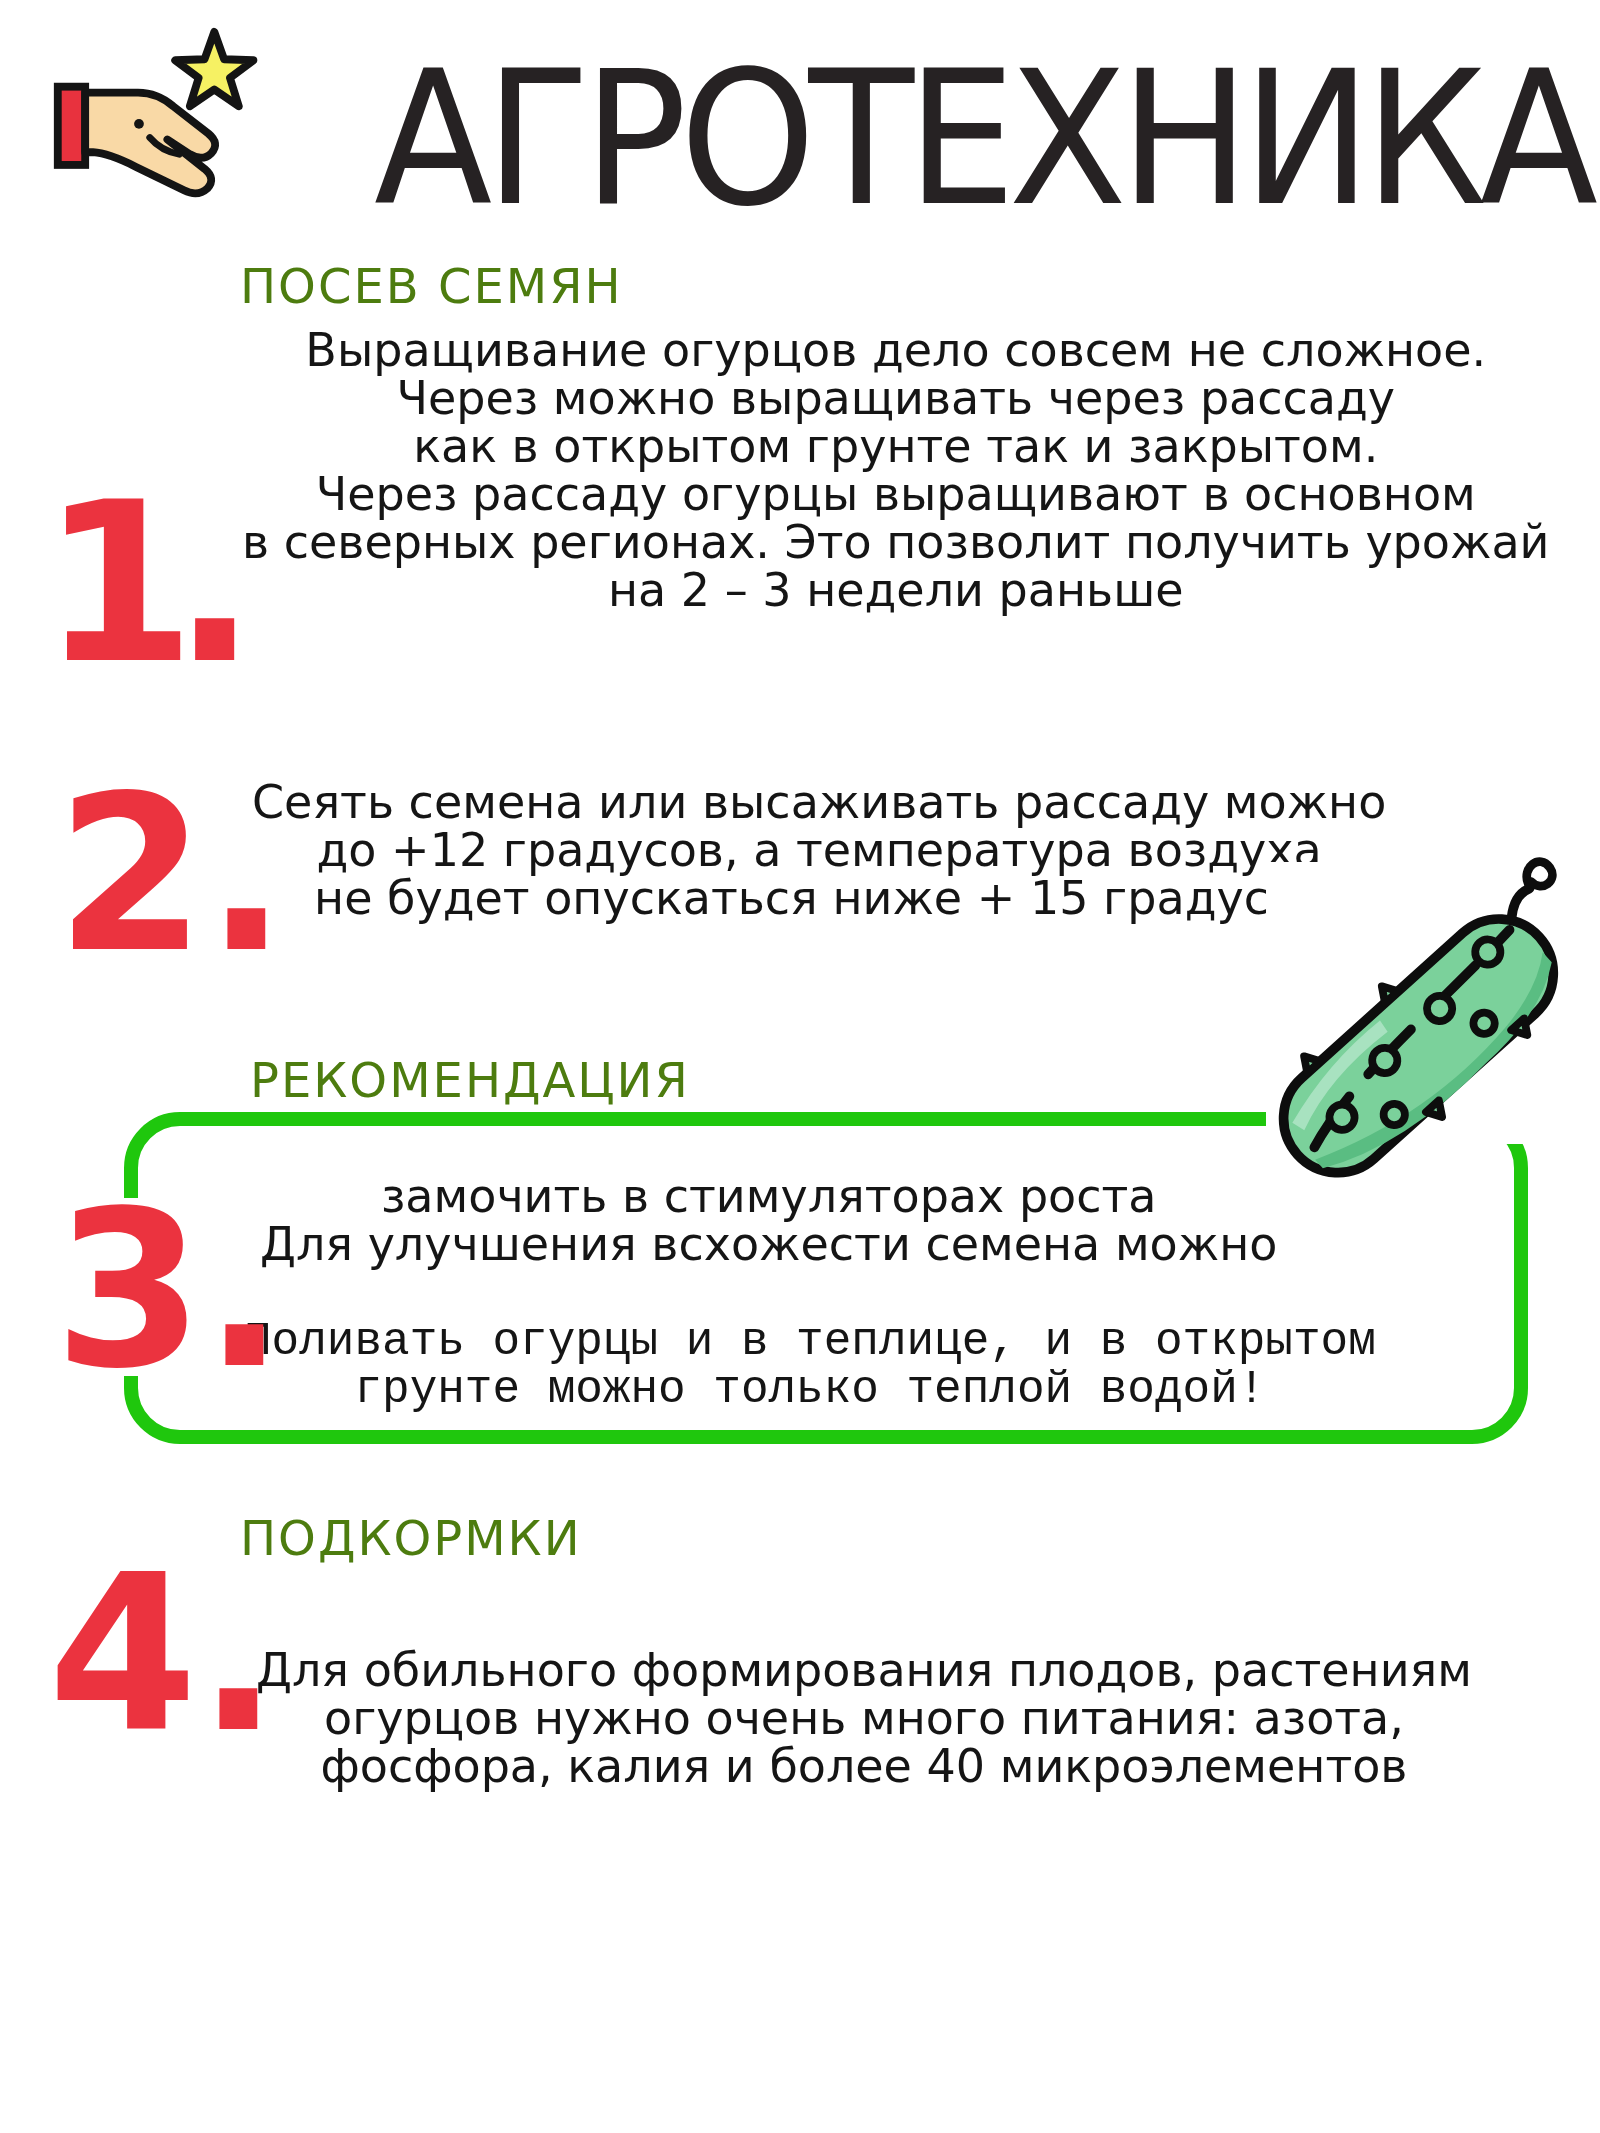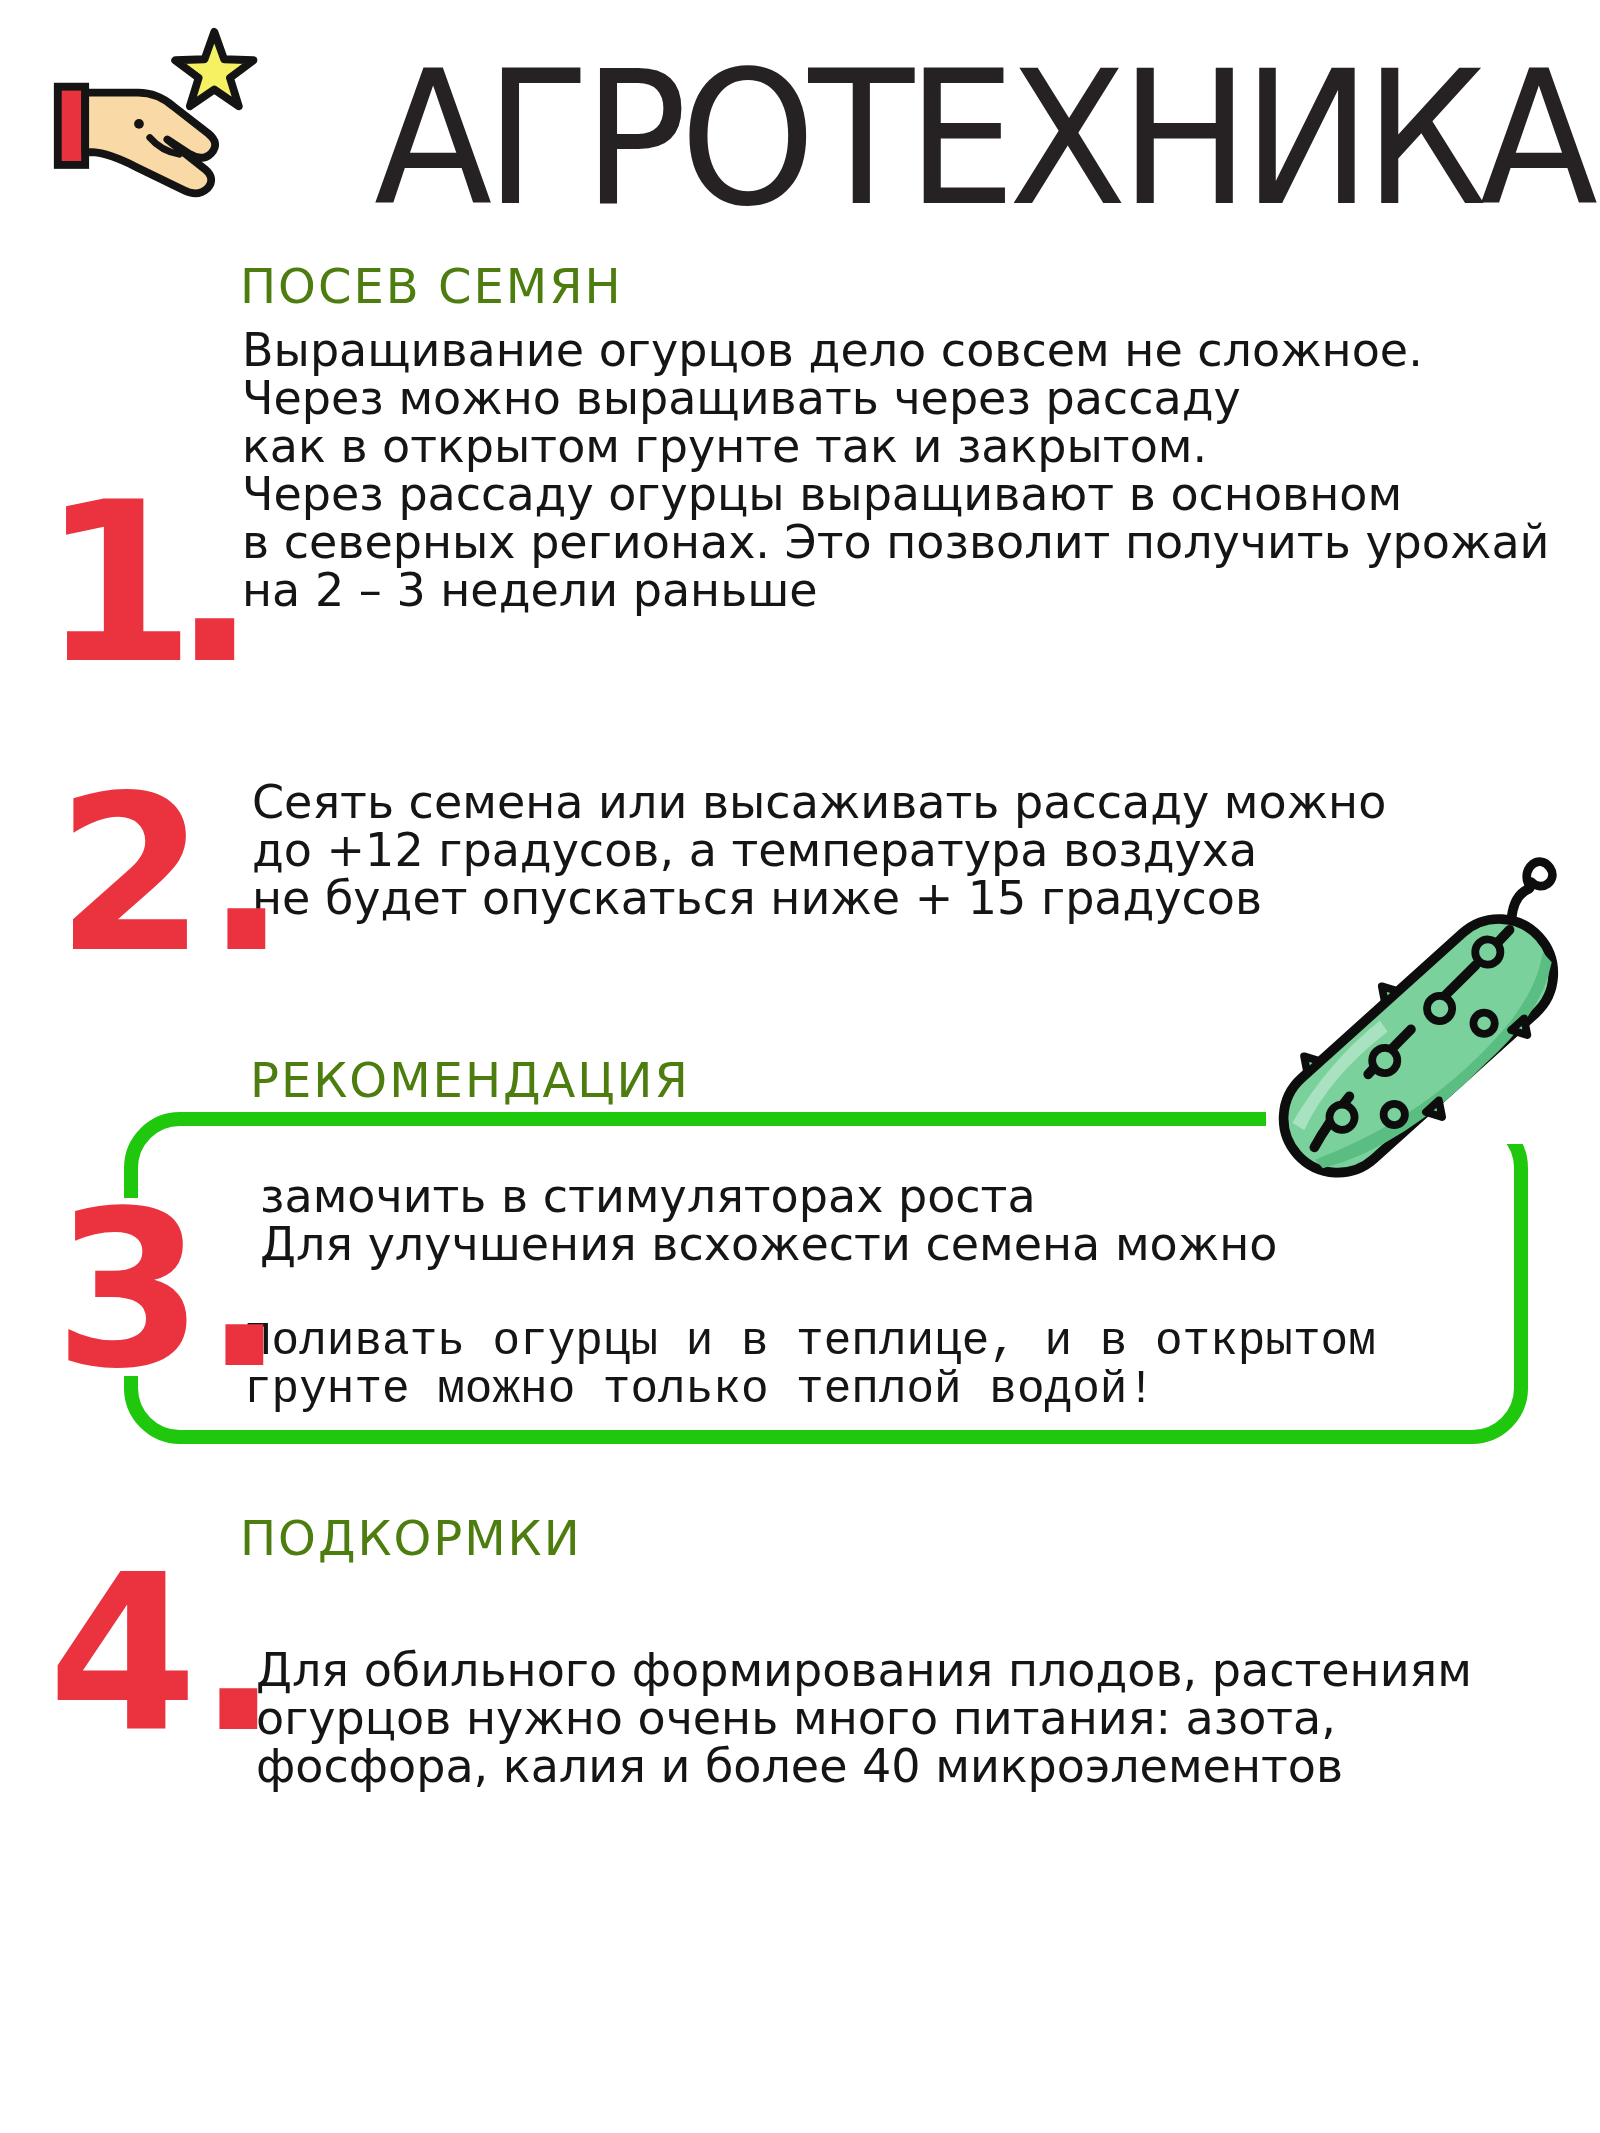--- a/index.html
+++ b/index.html
@@ -1,17 +1,17 @@
 <!DOCTYPE html>
 <html><head>
 <meta charset="utf-8">
 <style>
   html,body{margin:0;padding:0;background:#fff;}
   .page{position:relative;width:1600px;height:2133px;background:#ffffff;overflow:hidden;
-        font-family:"DejaVu Sans",sans-serif;color:#141414;}
+        font-family:"DejaVu Sans",sans-serif;color:#141414;text-align:center;}
   .abs{position:absolute;}
   .title{font-size:186px;line-height:1;letter-spacing:-8px;color:#262223;
          transform:scaleX(.93);transform-origin:left top;white-space:nowrap;}
   .h2{font-size:48px;line-height:1.2;letter-spacing:2px;color:#4d7c0f;white-space:nowrap;}
   .para{font-size:46px;line-height:48px;color:#151515;}
   .para .line{white-space:nowrap;}
   .num{font-weight:700;font-size:215px;line-height:1;color:#EB333F;white-space:nowrap;z-index:5;}
   .num1{font-size:222px;letter-spacing:-23px;}
   .green-box{left:124px;top:1112px;width:1404px;height:332px;border:14px solid #1FC70D;
              border-radius:56px;box-sizing:border-box;z-index:1;}

